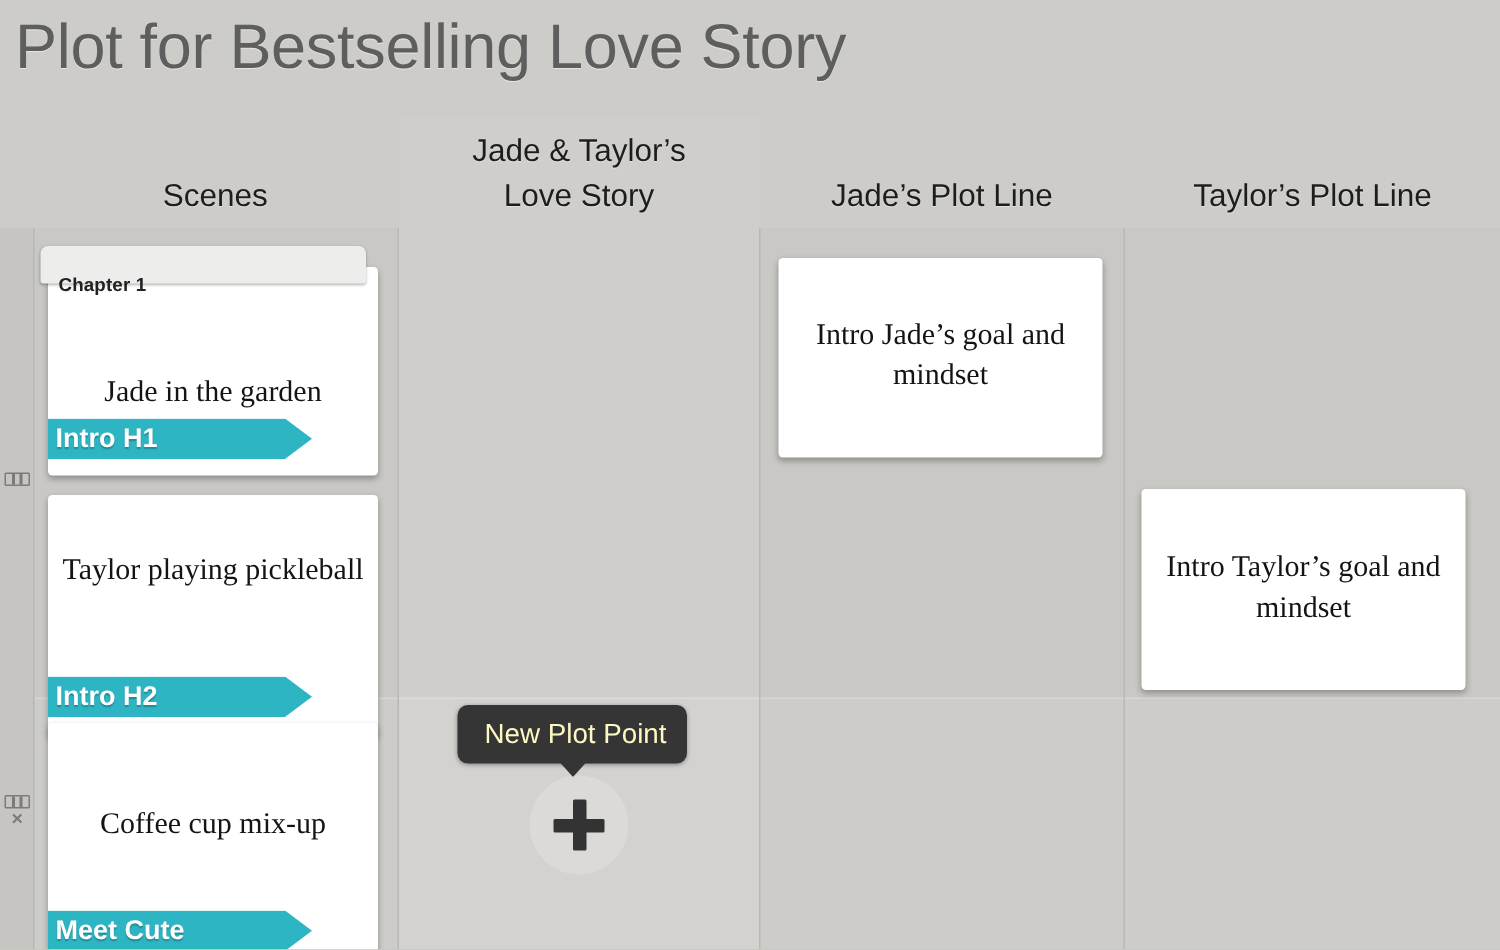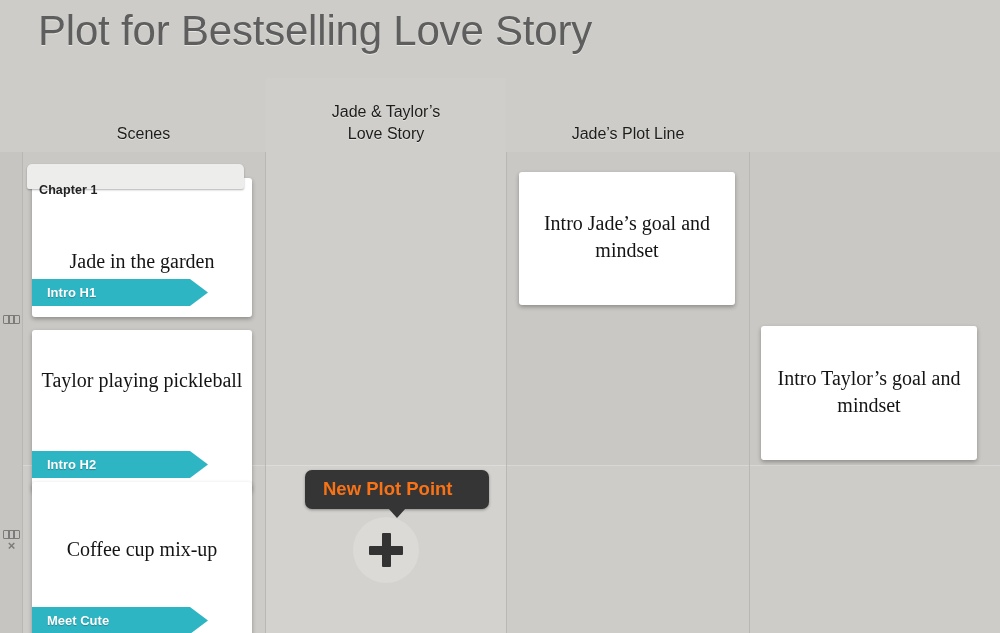--- a/index.html
+++ b/index.html
@@ -24,21 +24,21 @@
   
   .titlebar {
     position: absolute;
     left: 0; top: 0;
     width: 1000px;
     height: 78px;
     background: #cdccc8;
   }
   .doc-title {
     position: absolute;
-    left: 38px;
+    left: 10px;
     top: 7px;
     font-size: 42px;
     font-weight: 400;
     letter-spacing: -0.2px;
     color: #5e5e5e;
     text-shadow: 0 1px 0 #e6e5e1;
     white-space: nowrap;
   }
 
   
@@ -47,21 +47,21 @@
     left: 0; top: 78px;
     width: 1000px;
     height: 74px;
     background: #cdccc8;
     border-bottom: 1px solid #b3b2ae;
   }
   .hdr-cell {
     position: absolute;
     bottom: 6px;
     text-align: center;
-    font-size: 16px;
+    font-size: 21px;
     font-weight: 400;
     color: #1d1d1d;
     line-height: 1.42;
     text-shadow: 0 1px 0 #e3e2de;
   }
   .hdr-scenes   { left: 22px;  width: 243px; }
   .hdr-love     { left: 266px; width: 240px; background: transparent; }
   .hdr-jade     { left: 507px; width: 242px; }
   .hdr-taylor   { left: 750px; width: 250px; }
 
@@ -199,24 +199,24 @@
     color: #141414;
   }
 
   
   .ribbon {
     position: absolute;
     left: 0;
     height: 27px;
     background: #2eb5c4;
     color: #ffffff;
-    font-size: 13px;
+    font-size: 18px;
     font-weight: 700;
     line-height: 27px;
-    padding-left: 15px;
+    padding-left: 5px;
     box-sizing: border-box;
     text-shadow: 0 1px 1px rgba(0,0,0,0.25);
     -webkit-clip-path: polygon(0 0, calc(100% - 18px) 0, 100% 50%, calc(100% - 18px) 100%, 0 100%);
     clip-path: polygon(0 0, calc(100% - 18px) 0, 100% 50%, calc(100% - 18px) 100%, 0 100%);
   }
 
   
   .addbtn {
     position: absolute;
     width: 66px;
@@ -229,25 +229,25 @@
     position: absolute;
     background: #333333;
     border-radius: 1px;
   }
   .plus-h { left: 16px; top: 28.5px; width: 34px; height: 9px; }
   .plus-v { left: 28.5px; top: 16px; width: 9px; height: 34px; }
 
   .tooltip {
     position: absolute;
     background: #353535;
-    color: #f97316;
+    color: #fef9c3;
     border-radius: 7px;
     font-size: 18.5px;
-    font-weight: 700;
-    padding: 8px 36px 9px 18px;
+    font-weight: 400;
+    padding: 8px 14px 9px 18px;
     white-space: nowrap;
     box-shadow: 0 1px 3px rgba(0,0,0,0.35);
   }
   .tooltip::after {
     content: "";
     position: absolute;
     left: 50%;
     bottom: -9px;
     margin-left: -9px;
     width: 0; height: 0;
@@ -269,20 +269,21 @@
     <div class="hdr-hl"></div>
 
     <div class="hdr-cell hdr-scenes">Scenes</div>
 
     <div class="hdr-cell hdr-love">
       <div>Jade &amp; Taylor’s</div>
       <div>Love Story</div>
     </div>
 
     <div class="hdr-cell hdr-jade">Jade’s Plot Line</div>
+    <div class="hdr-cell hdr-taylor">Taylor’s Plot Line</div>
   </div>
 
   <div class="board">
 
     <div class="col col-scenes"></div>
     <div class="col col-love"></div>
     <div class="col col-jade"></div>
     <div class="col col-taylor"></div>
 
     <div class="row-band"></div>

